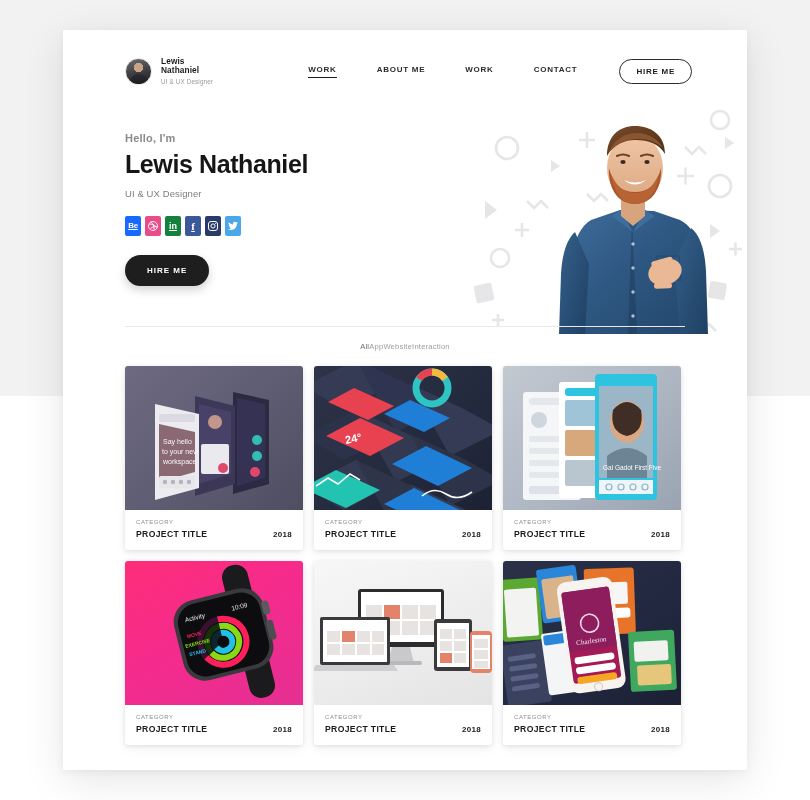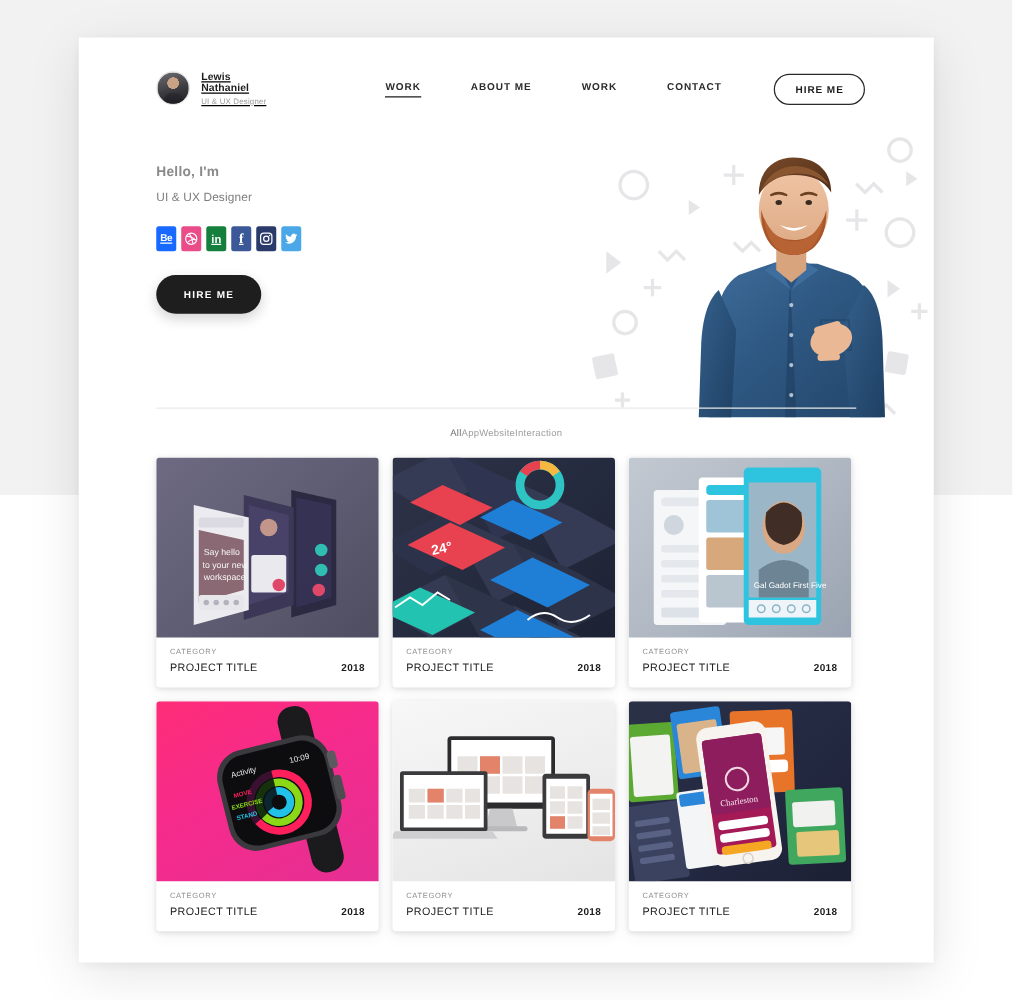--- a/index.html
+++ b/index.html
@@ -28,21 +28,21 @@
     box-shadow:0 10px 40px rgba(0,0,0,0.10), 0 2px 8px rgba(0,0,0,0.05);
     overflow:hidden;
   }
 
   
   .header {
     position:absolute; left:0; top:0; width:684px; height:82px;
     display:flex; align-items:center; justify-content:space-between;
     padding:0 55px 0 62px;
   }
-  .brand { display:flex; align-items:flex-start; gap:9px;text-decoration:underline; }
+  .brand { display:flex; align-items:flex-end; gap:9px; }
   .avatar {
     width:27px; height:27px; border-radius:50%;
     background:
       radial-gradient(circle at 50% 34%, #c9a285 0 22%, rgba(201,162,133,0) 23%),
       linear-gradient(165deg,#6e6e72 0%,#3b3b40 55%,#1e1e22 100%);
     border:1px solid #e3e3e3;
     flex:none; position:relative; overflow:hidden;
   }
   .avatar::after {
     content:""; position:absolute; left:50%; top:62%;
@@ -132,21 +132,21 @@
     width:178px; background:#fff; border-radius:3px;
     box-shadow:0 1px 4px rgba(0,0,0,.10), 0 4px 12px rgba(0,0,0,.05);
     overflow:hidden; cursor:pointer;
   }
   .thumb { width:178px; height:144px; position:relative; overflow:hidden; }
   .caption { padding:9px 11px 11px; }
   .cap-cat { font-size:6px; color:#8e8e8e; letter-spacing:.55px; }
   .cap-row {
     display:flex; justify-content:space-between; align-items:baseline; margin-top:4px;
   }
-  .cap-title { font-size:8.6px; font-weight:normal; color:#1b1b1b; letter-spacing:.35px; }
+  .cap-title { font-size:8.6px; font-weight:bold; color:#1b1b1b; letter-spacing:.35px; }
   .cap-year { font-size:8px; font-weight:bold; color:#1b1b1b; letter-spacing:.3px; }
 
   
   .t1 { background:linear-gradient(135deg,#6d6a82 0%,#5f5d73 50%,#4f4d60 100%); }
   .t2 { background:linear-gradient(135deg,#2e3348 0%,#242a3d 60%,#1c2133 100%); }
   .t3 { background:linear-gradient(135deg,#c3c9d1 0%,#aeb6c2 55%,#9aa3b1 100%); }
   .t4 { background:linear-gradient(150deg,#ff2d78 0%,#f52b8c 45%,#e52f93 100%); }
   .t5 { background:linear-gradient(160deg,#f7f7f7 0%,#ececec 60%,#e4e4e4 100%); }
   .t6 { background:linear-gradient(140deg,#2b3147 0%,#222840 60%,#1b2034 100%); }
 </style>
@@ -174,20 +174,21 @@
       <a class="nav-link" href="#">WORK</a>
       <a class="nav-link" href="#">CONTACT</a>
       <button class="nav-cta">HIRE ME</button>
     </nav>
   </div>
 
   <div class="hero">
 
     <div class="hero-left">
       <div class="hello">Hello, I'm</div>
+      <div class="hero-name">Lewis Nathaniel</div>
       <div class="hero-role">UI &amp; UX Designer</div>
 
       <div class="socials">
         <a class="soc" href="#" style="background:#1769ff">
           <span style="font-size:8px;font-weight:bold;letter-spacing:-.3px">Be</span>
         </a>
         <a class="soc" href="#" style="background:#ea4c89">
           <svg width="12" height="12" viewBox="0 0 24 24" fill="none" stroke="#fff" stroke-width="1.8">
             <circle cx="12" cy="12" r="9"></circle>
             <path d="M4 8c6 0 11 2 15 6M8 3.5c4 4 6 9 6.5 16M20.5 14c-5-1.5-10-.5-13.5 3"></path>

